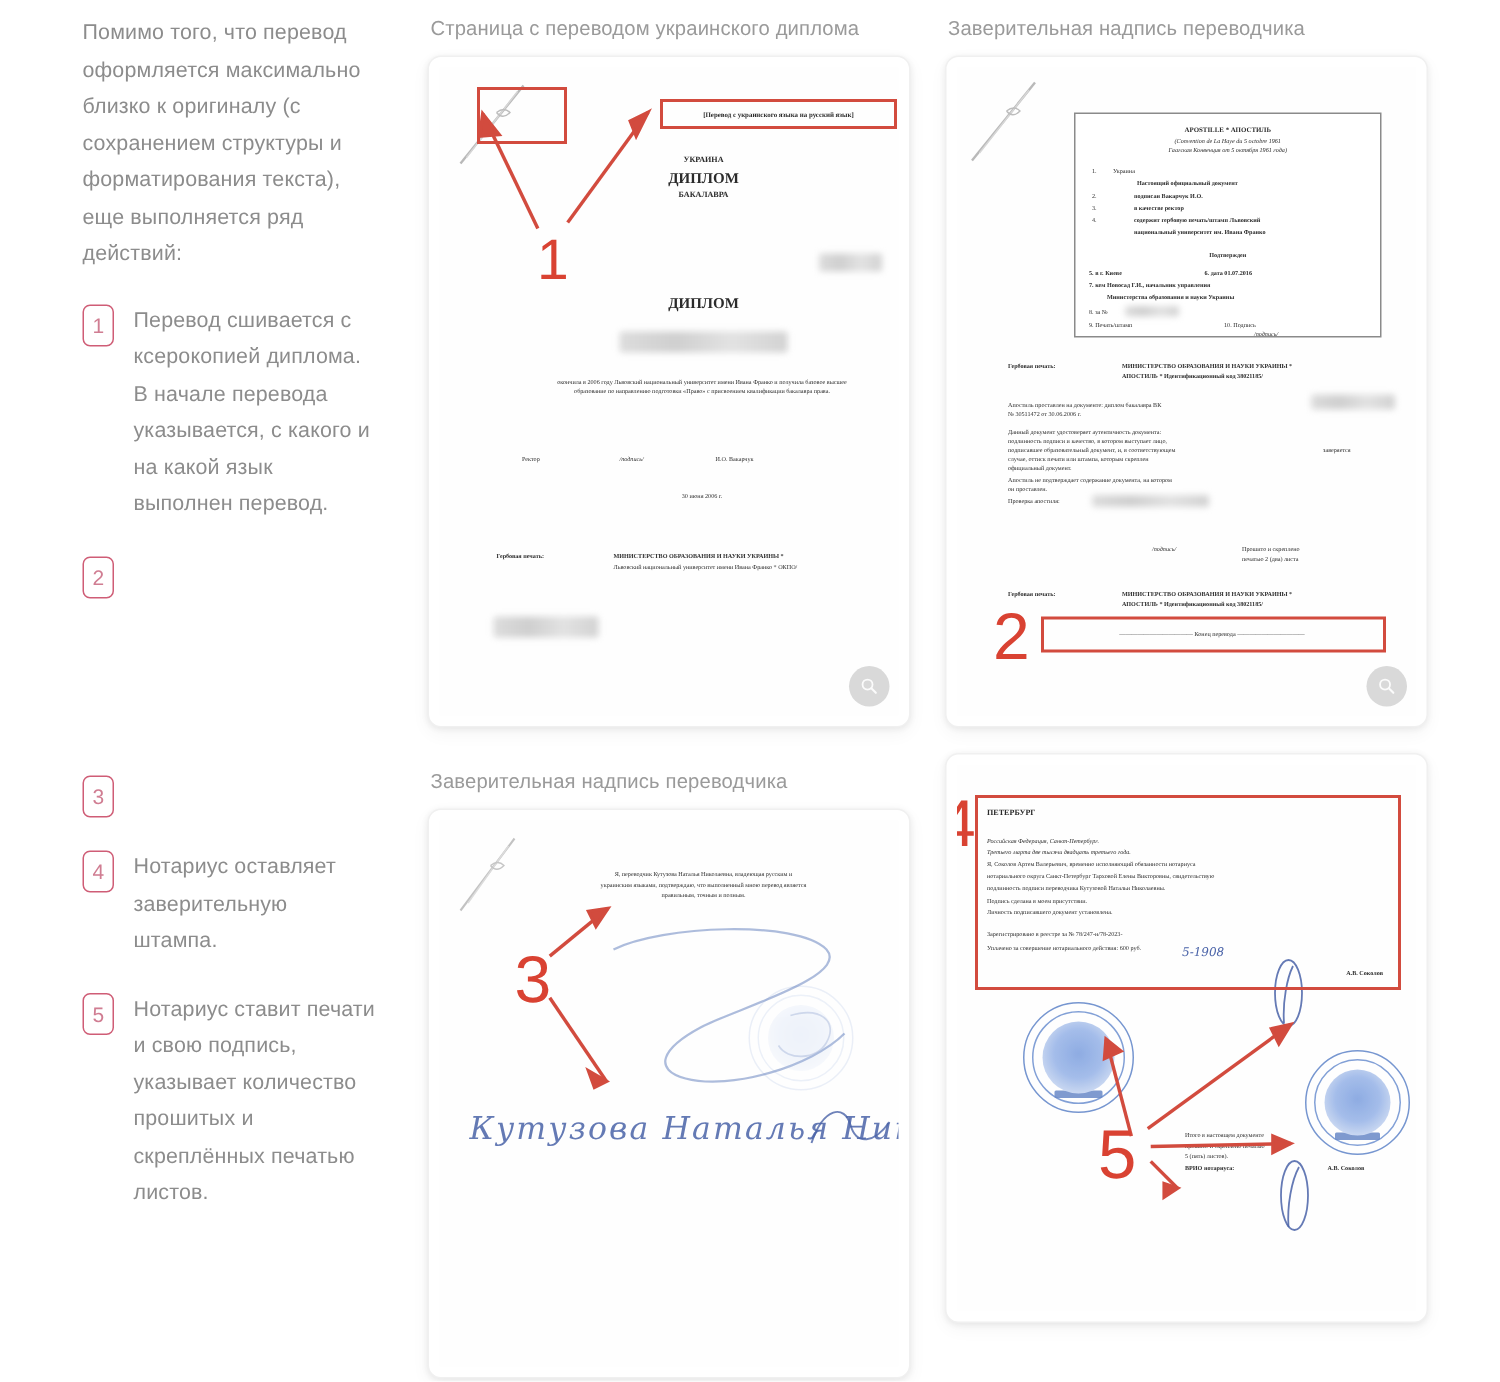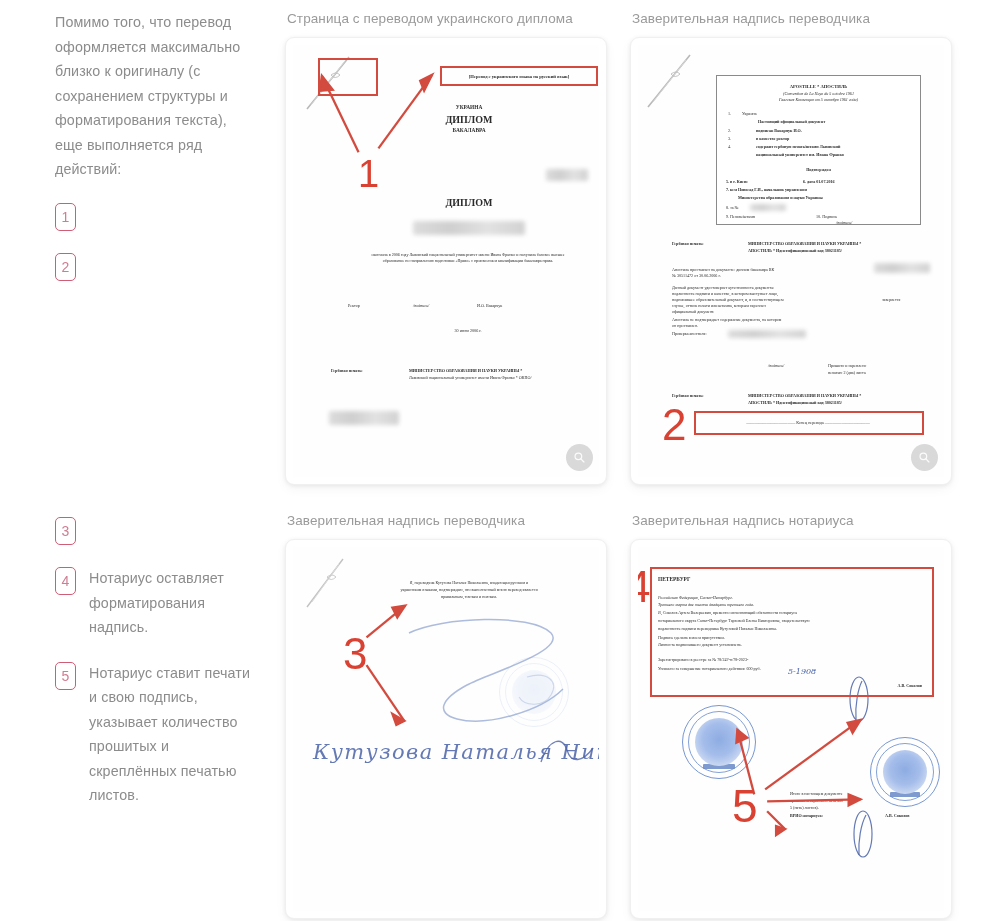--- a/index.html
+++ b/index.html
@@ -229,20 +229,21 @@
 
 <div class="page">
 
   <div class="row row-1">
 
     <div class="col-text">
       <p class="intro">Помимо того, что перевод оформляется максимально близко к оригиналу (с сохранением структуры и форматирования текста), еще выполняется ряд действий:</p>
       <ul class="steps">
         <li class="step">
           <span class="step-badge">1</span>
+          <span class="step-text">Перевод сшивается с ксерокопией диплома. В начале перевода указывается, с какого и на какой язык выполнен перевод.</span>
         </li>
         <li class="step">
           <span class="step-badge">2</span>
         </li>
       </ul>
     </div>
 
     <div class="col-card">
       <div class="card-title">Страница с переводом украинского диплома</div>
       <div class="card h-tall">
@@ -394,21 +395,21 @@
 
   <div class="row row-2">
 
     <div class="col-text" style="padding-top:14px;">
       <ul class="steps">
         <li class="step">
           <span class="step-badge">3</span>
         </li>
         <li class="step">
           <span class="step-badge">4</span>
-          <span class="step-text">Нотариус оставляет форматирования надпись.</span>
+          <span class="step-text">Нотариус оставляет заверительную штампа.</span>
         </li>
         <li class="step">
           <span class="step-badge">5</span>
           <span class="step-text">Нотариус ставит печати и свою подпись, указывает количество прошитых и скреплённых печатью листов.</span>
         </li>
       </ul>
     </div>
 
     <div class="col-card">
       <div class="card-title">Заверительная надпись переводчика</div>
@@ -449,21 +450,20 @@
               <path d="M74 119 L112 175" fill="none"></path>
               <path d="M112 175 L100 168 L104 179 Z"></path>
             </g>
           </svg>
           <div class="anno-num big" style="left:50px;top:85px;">3</div>
         </div>
       </div>
     </div>
 
     <div class="col-card second">
-      <div class="card-title">Заверительная надпись нотариуса</div>
       <div class="card h-bot">
         <div class="scan">
 
           <div class="doc-body">
             <div style="position:absolute;left:20px;top:28px;" class="sm b">ПЕТЕРБУРГ</div>
 
             <div style="position:absolute;left:20px;top:48px;" class="tiny it">Российская Федерация, Санкт-Петербург.</div>
             <div style="position:absolute;left:20px;top:55px;" class="tiny it">Третьего марта две тысячи двадцать третьего года.</div>
             <div style="position:absolute;left:20px;top:63px;width:270px;" class="tiny">Я, Соколов Артем Валерьевич, временно исполняющий обязанности нотариуса</div>
             <div style="position:absolute;left:20px;top:71px;width:272px;" class="tiny">нотариального округа Санкт-Петербург Тарховой Елены Викторовны, свидетельствую</div>

